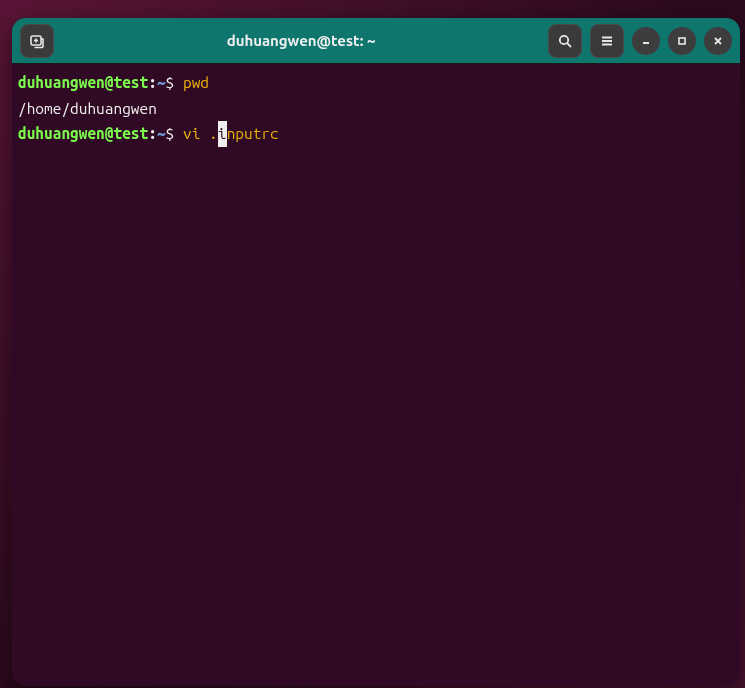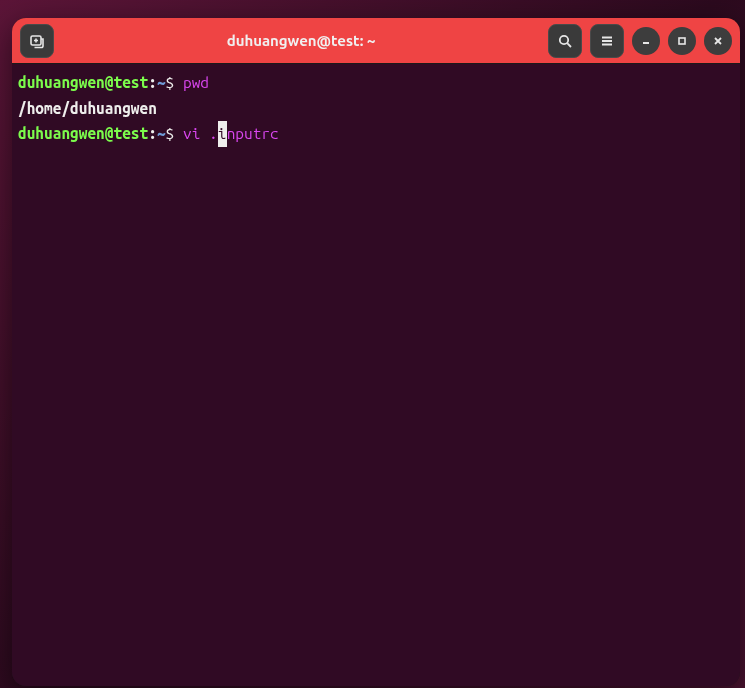--- a/index.html
+++ b/index.html
@@ -19,21 +19,21 @@
     bottom: 2px;
     background: #1e1e1e;
     border-radius: 14px;
     overflow: hidden;
     box-shadow: 0 8px 30px rgba(0,0,0,0.5);
     display: flex;
     flex-direction: column;
   }
   .titlebar {
     height: 46px;
-    background: #ef4444;
+    background: #0f766e;
     display: flex;
     align-items: center;
     padding: 0 8px;
     border-bottom: 1px solid #1a1a1a;
   }
   .tb-left { display: flex; align-items: center; gap: 6px; }
   .tb-btn {
     width: 34px;
     height: 34px;
     border-radius: 8px;
@@ -72,22 +72,22 @@
     font-size: 15.5px;
     line-height: 1.65;
     color: #eeeeec;
     white-space: pre;
     font-family: "Ubuntu Mono", "DejaVu Sans Mono", monospace;
   }
   .prompt-user { color: #7cfc4c; font-weight: bold; text-align: center; }
   .prompt-colon { color: #eeeeec; font-weight: bold; }
   .prompt-path { color: #6f9ad6; font-weight: bold; }
   .prompt-dollar { color: #eeeeec; }
-  .cmd { color: #d946ef; }
-  .output { color: #eeeeec; font-weight: bold; }
+  .cmd { color: #eab308; }
+  .output { color: #eeeeec; }
   .cursor {
     background: #eeeeec;
     color: #300a24;
     display: inline-block;
     width: 0.58em;
     text-align: left;
   }
   svg { display: block; }
 </style>
 </head>

